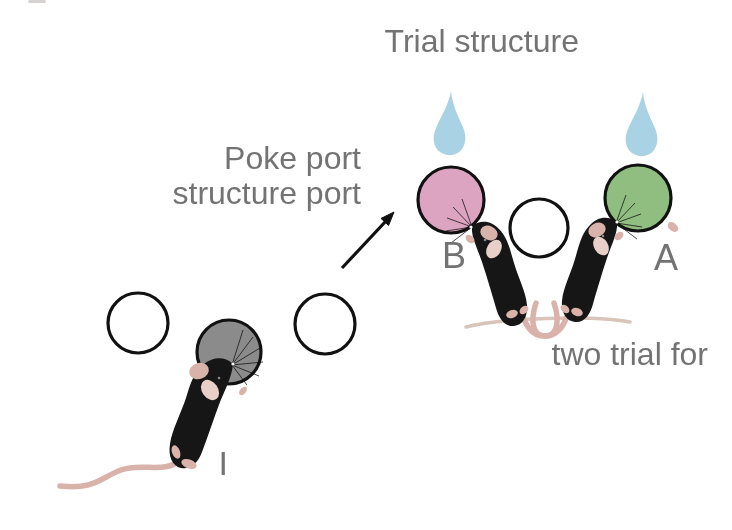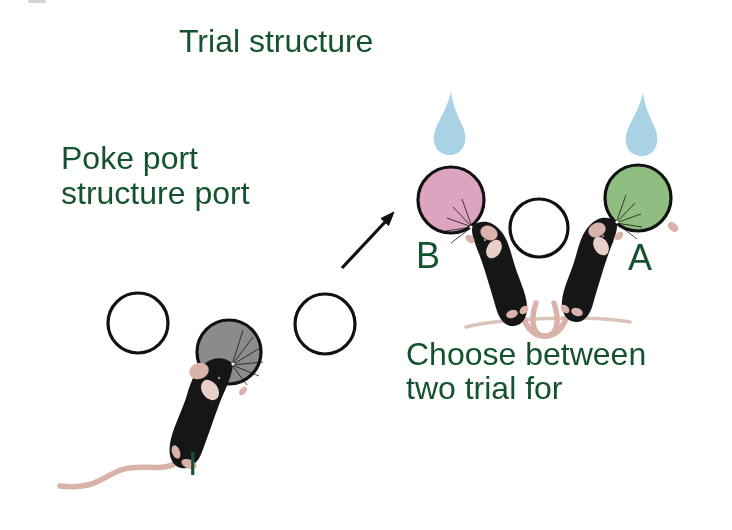--- a/index.html
+++ b/index.html
@@ -1,19 +1,19 @@
 <!DOCTYPE html>
 <html><head>
 <meta charset="utf-8">
 <style>
   html,body{margin:0;padding:0;background:#fff;}
   #figure{position:relative;width:732px;height:530px;background:#fff;overflow:hidden;
           font-family:"Liberation Sans","DejaVu Sans",sans-serif;color:#111;}
   #canvas{position:absolute;left:0;top:0;}
-  .txt{position:absolute;text-align:left;color:#14532d;white-space:nowrap;}
+  .txt{position:absolute;text-align:right;color:#737373;white-space:nowrap;}
   .title{top:22px;left:179px;width:400px;font-size:32px;line-height:38px;}
   .poke-caption{top:141px;left:61px;width:300px;font-size:32px;line-height:35px;}
   .choose-caption{top:337px;left:406px;width:302px;font-size:32px;line-height:34px;}
   .port-letter{font-size:36px;line-height:36px;}
   .label-b{top:238px;left:416px;width:50px;}
   .label-a{top:240px;left:628px;width:50px;}
   .label-i{top:444px;left:188px;width:40px;font-size:34px;}
   .crop-artifact{position:absolute;left:28px;top:0;width:18px;height:3px;
                  background:#b9b4b4;opacity:.6;border-radius:2px;}
 </style>
@@ -118,17 +118,16 @@
   <div class="txt poke-caption">
     <div>Poke port</div>
     <div>structure port</div>
   </div>
 
   <div class="txt port-letter label-b">B</div>
   <div class="txt port-letter label-a">A</div>
   <div class="txt label-i">I</div>
 
   <div class="txt choose-caption">
-    <div>Choose between</div>
     <div>two trial for</div>
   </div>
 
 </div>
 
 </body></html>

